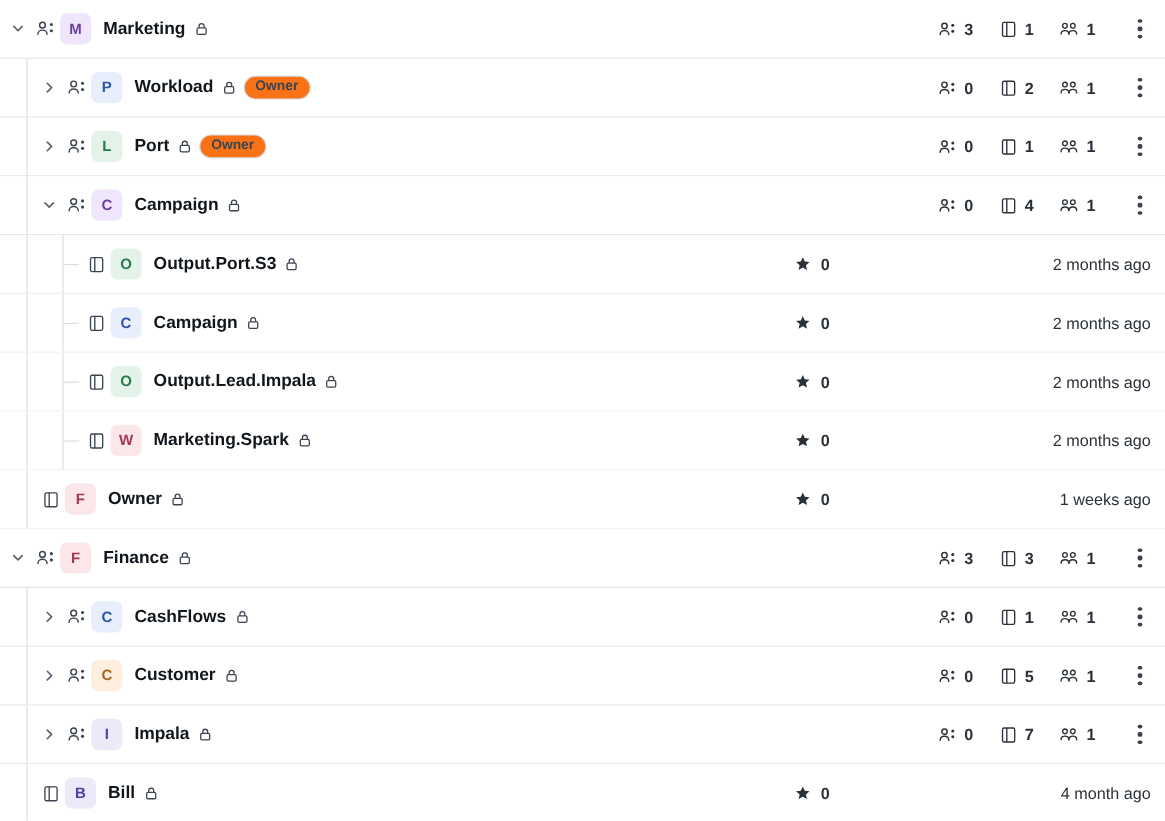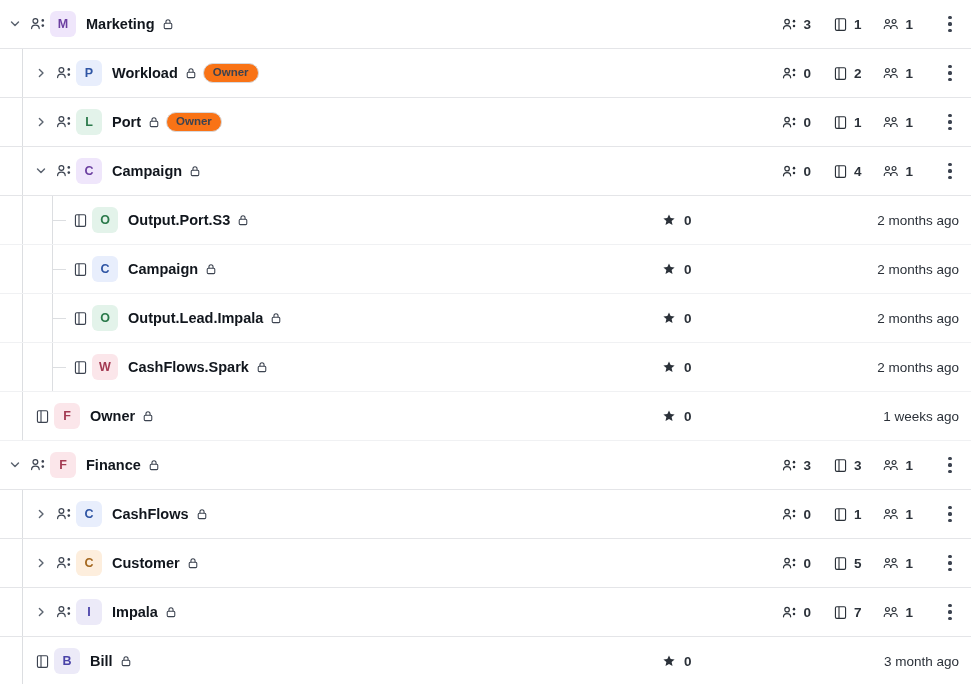--- a/index.html
+++ b/index.html
@@ -515,21 +515,21 @@
       <div class="guide" style="left: 52px;"></div>
       <div class="elbow" style="left: 52px;"></div>
       <div style="width: 68px; min-width: 68px;"></div>
       <div class="typeicon">
         <svg width="15" height="15" viewBox="0 0 16 16">
           <rect x="2.6" y="1.8" width="10.8" height="12.4" rx="1.4" fill="none" stroke="currentColor" stroke-width="1.2"></rect>
           <path d="M6.4 1.8 V14.2" fill="none" stroke="currentColor" stroke-width="1.2"></path>
         </svg>
       </div>
       <div class="avatar" style="background: rgb(251, 230, 234); color: rgb(163, 58, 82);">W</div>
-      <span class="name">CashFlows.Spark</span>
+      <span class="name">Marketing.Spark</span>
       <span class="lock">
         <svg width="12" height="12" viewBox="0 0 14 14">
           <rect x="2.6" y="6.1" width="8.8" height="6.3" rx="1.3" fill="none" stroke="currentColor" stroke-width="1.25"></rect>
           <path d="M4.6 6.1 V4.4a2.4 2.4 0 0 1 4.8 0 V6.1" fill="none" stroke="currentColor" stroke-width="1.25"></path>
         </svg>
       </span>
       <div class="spacer"></div>
       <div class="star-metric">
         <span style="display: flex;">
           <svg width="14" height="14" viewBox="0 0 16 16">
@@ -850,15 +850,15 @@
       </span>
       <div class="spacer"></div>
       <div class="star-metric">
         <span style="display: flex;">
           <svg width="14" height="14" viewBox="0 0 16 16">
             <path d="M8 1.6l1.9 4.1 4.5.5-3.4 3 1 4.4L8 11.4 4 13.6l1-4.4-3.4-3 4.5-.5z" fill="currentColor"></path>
           </svg>
         </span>
         <span>0</span>
       </div>
-      <div class="ago">3 month ago</div>
+      <div class="ago">4 month ago</div>
     </div>
   </div>
 
 </body></html>

